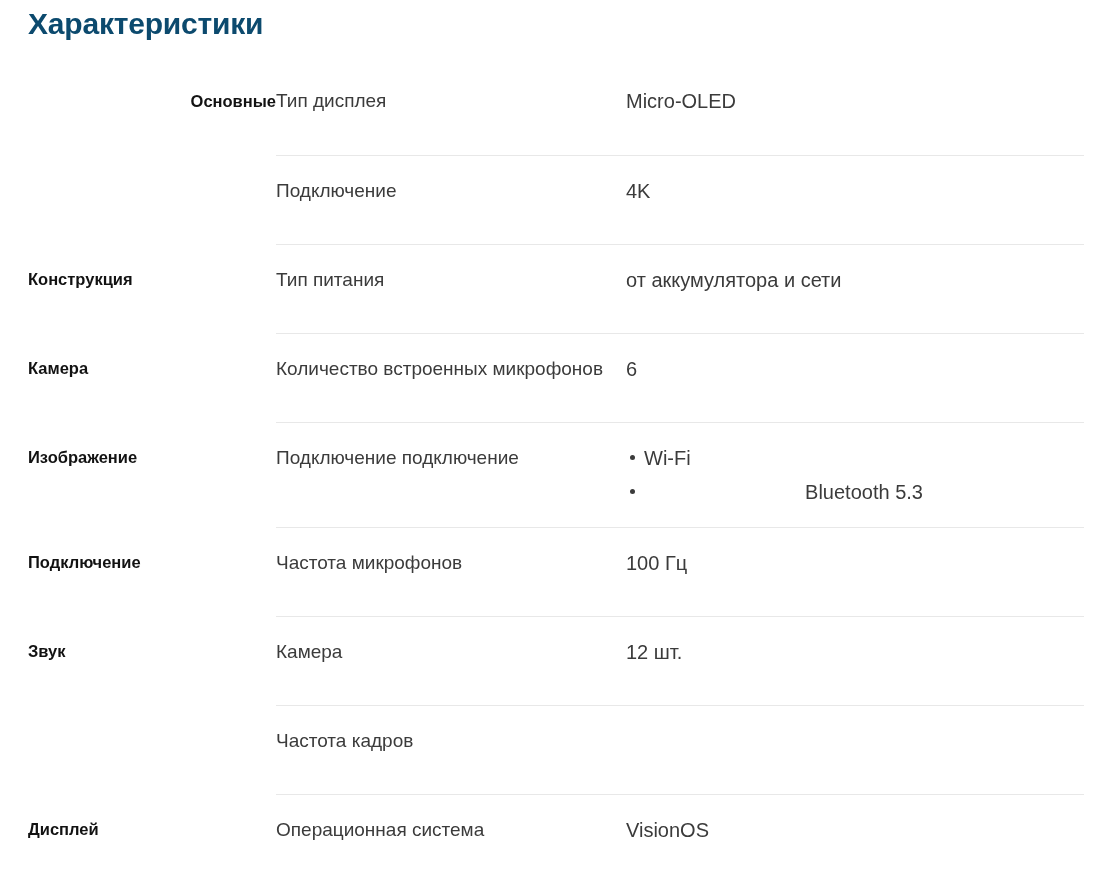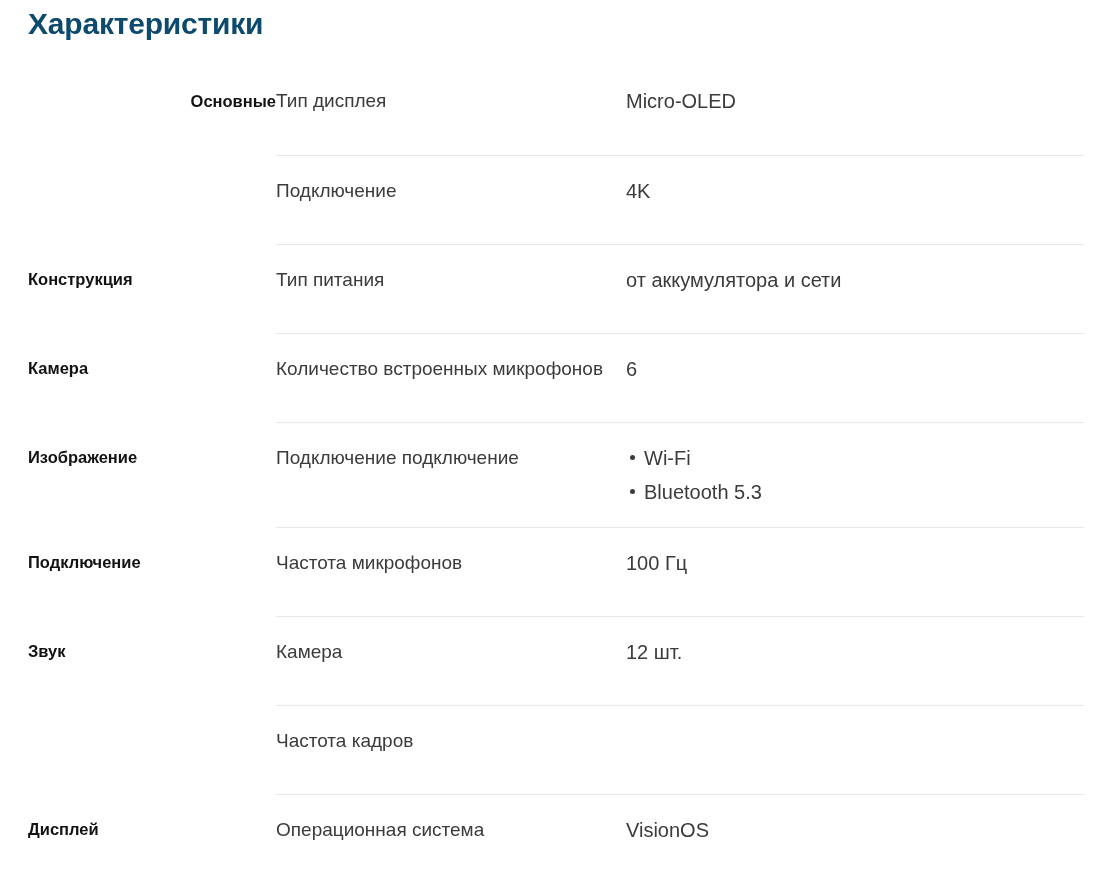--- a/index.html
+++ b/index.html
@@ -81,21 +81,21 @@
   .v ul {
     margin: 0;
     padding: 0 0 0 18px;
     list-style: none;
   }
   .v ul li {
     position: relative;
     line-height: 22px;
     margin-bottom: 12px;
   }
-  .v ul li:last-child { margin-bottom: 0; }
+  .v ul li:last-child { margin-bottom: 0; text-align: center; }
   .v ul li::before {
     content: "";
     position: absolute;
     left: -14px;
     top: 8px;
     width: 5px;
     height: 5px;
     border-radius: 50%;
     background: #3b3b3b;
   }

